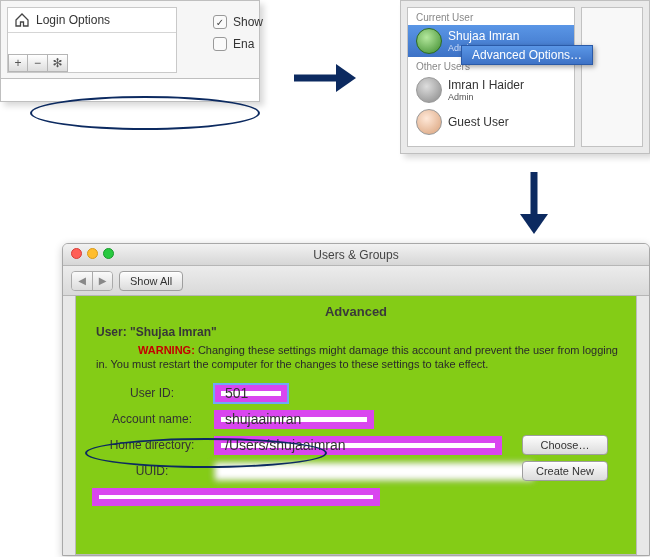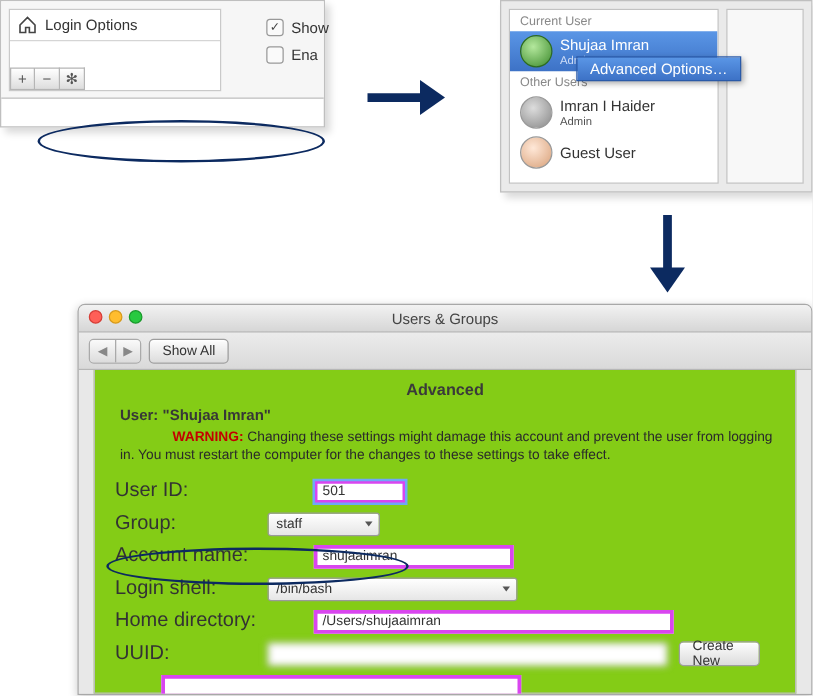--- a/index.html
+++ b/index.html
@@ -253,34 +253,33 @@
     margin: 0 0 10px 4px;
     line-height: 14px;
   }
   .panel3 .warning .wlabel { color: #c30000; font-weight: bold; margin-left: 42px; }
   .formrow {
     display: flex; align-items: center;
     height: 24px;
     margin: 2px 0;
   }
   .formrow .flabel {
-    width: 122px; text-align: left;
+    width: 122px; text-align: center;
     padding-right: 2px;
-    font-size: 16px;
+    font-size: 12px;
     color: #333;
   }
   .formrow .finput {
     height: 19px;
-    border: 3px solid #d946ef;
-    background: #fff;
-    font-size: 11px;
+    border: 7px solid #d946ef;
+    background: #fff;
+    font-size: 14px;
     padding: 0 4px;
     display:flex; align-items:center;
     color:#333;
-    margin-left:37px;
   }
   .formrow .finput.focus {
     outline: 2px solid #6fa8f5;
     outline-offset: -1px;
   }
   .formrow .fselect {
     height: 19px;
     border: 1px solid #9a9a9a;
     background: linear-gradient(#fff,#e6e6e6);
     padding: 0 16px 0 6px;
@@ -420,39 +419,32 @@
         <div class="warning">
           <span class="wlabel">WARNING:</span>
           <span>Changing these settings might damage this account and prevent the user from logging in. You must restart the computer for the changes to these settings to take effect.</span>
         </div>
 
         <div class="formrow">
           <div class="flabel">User ID:</div>
           <div class="finput focus" style="width:74px">501</div>
         </div>
         <div class="formrow">
-          <div class="flabel">Group:</div>
-          <div class="fselect" style="width:90px">staff</div>
-        </div>
-        <div class="formrow">
           <div class="flabel">Account name:</div>
           <div class="finput" style="width:160px">shujaaimran</div>
-        </div>
-        <div class="formrow">
-          <div class="flabel">Login shell:</div>
-          <div class="fselect" style="width:200px">/bin/bash</div>
         </div>
         <div class="formrow" style="position:relative">
           <div class="flabel">Home directory:</div>
           <div class="finput" style="width:288px">/Users/shujaaimran</div>
+          <div class="macbtn rightbtn" style="width:86px">Choose…</div>
         </div>
         <div class="formrow" style="position:relative">
           <div class="flabel">UUID:</div>
           <div class="blurfield"></div>
-          <div class="macbtn rightbtn" style="width:65px">Create New</div>
+          <div class="macbtn rightbtn" style="width:86px">Create New</div>
         </div>
         <div class="formrow">
           <div class="finput" style="width:288px; height:18px"></div>
         </div>
       </div>
     </div>
   </div>
 </div>
 <div class="circle3"></div>
 

